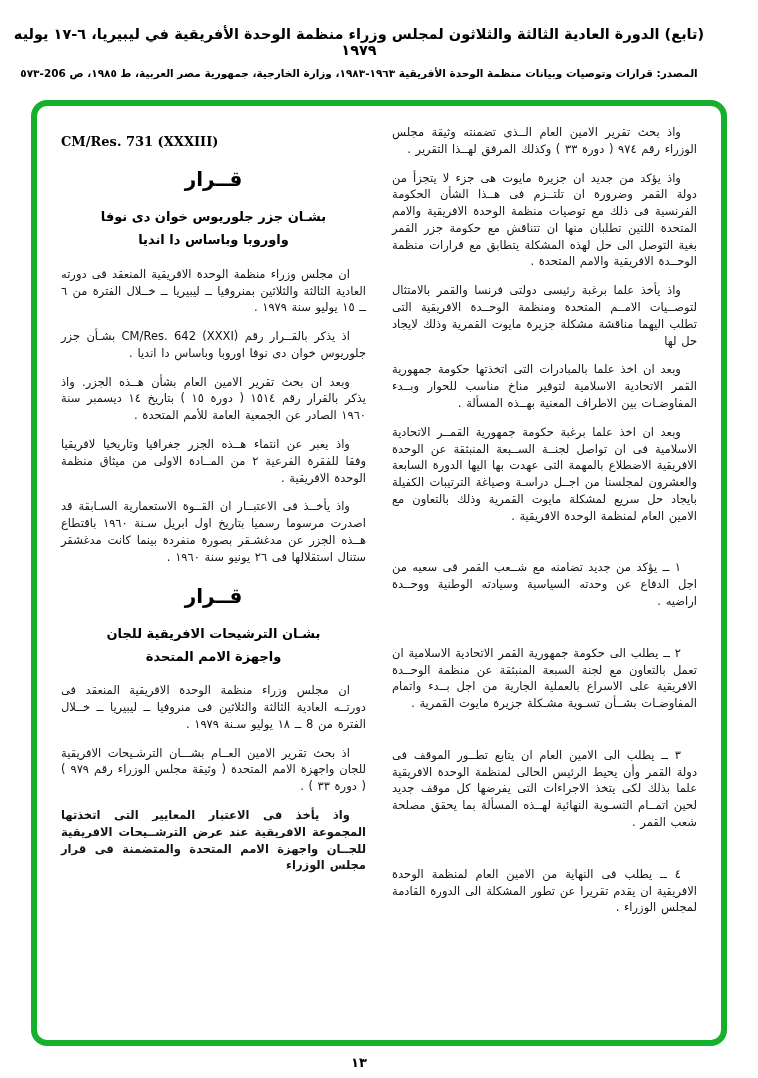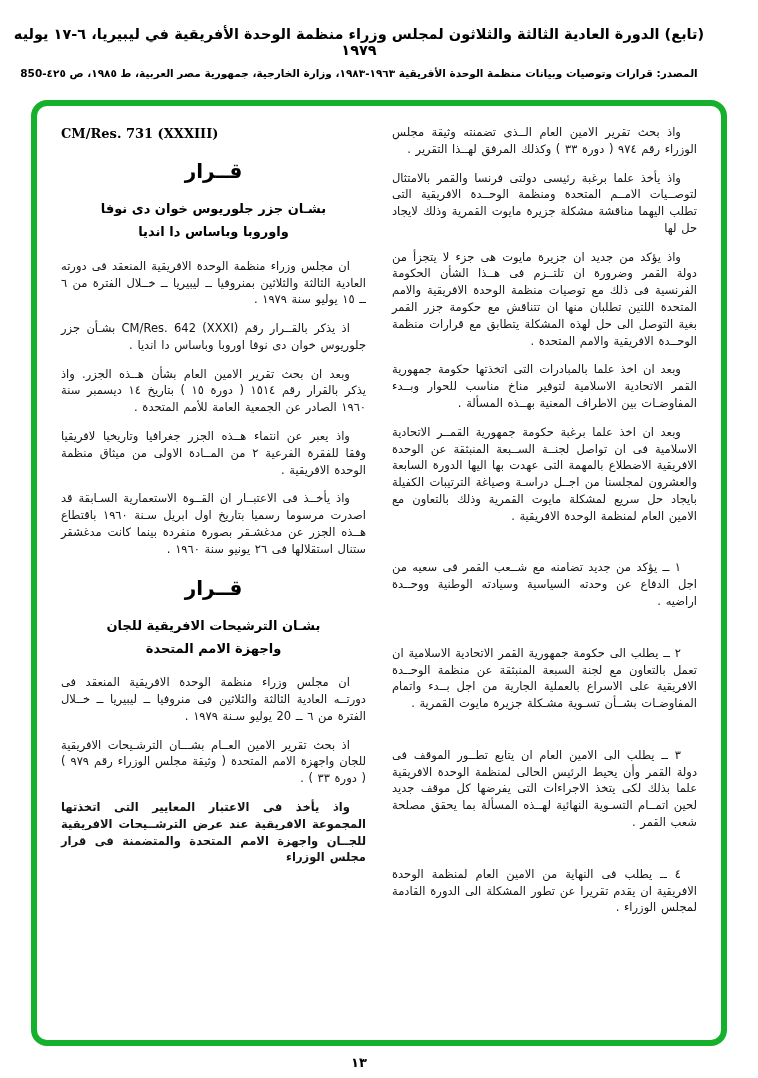--- a/index.html
+++ b/index.html
@@ -50,21 +50,21 @@
     word-spacing:1px;
   }
   p.body.tight{margin-bottom:10px;margin-top:35px;}
   p.bold{font-weight:bold;}
 
   .res-ref{
     direction:ltr;text-align:left;
     font-family:"DejaVu Serif",serif;
     font-weight:bold;
     font-size:13px;color:#000;
-    margin:2px 0 2px 0;
+    margin:10px 0 2px 0;
   }
   .res-ref.spaced{margin-top:52px;}
   .res-title{
     text-align:center;font-weight:bold;
     font-size:20px;color:#000;
     margin:18px 0 14px 0;
   }
   .res-sub{
     text-align:center;font-weight:bold;
     font-size:13px;color:#000;
@@ -80,29 +80,29 @@
     direction:rtl;
   }
 </style>
 </head>
 <body>
 
 <div class="page">
 
   <div class="hdr">
     <div class="hdr1">(تابع) الدورة العادية الثالثة والثلاثون لمجلس وزراء منظمة الوحدة الأفريقية في ليبيريا، ٦-١٧ يوليه ١٩٧٩</div>
-    <div class="hdr2">المصدر: قرارات وتوصيات وبيانات منظمة الوحدة الأفريقية ١٩٦٣-١٩٨٣، وزارة الخارجية، جمهورية مصر العربية، ط ١٩٨٥، ص ٤٢٥-850</div>
+    <div class="hdr2">المصدر: قرارات وتوصيات وبيانات منظمة الوحدة الأفريقية ١٩٦٣-١٩٨٣، وزارة الخارجية، جمهورية مصر العربية، ط ١٩٨٥، ص 206-٥٧٣</div>
   </div>
 
   <div class="frame">
 
     <div class="col">
       <p class="body">واذ بحث تقرير الامين العام الــذى تضمنته وثيقة مجلس الوزراء رقم ٩٧٤ ( دورة ٣٣ ) وكذلك المرفق لهــذا التقرير .</p>
+      <p class="body">واذ يؤكد من جديد ان جزيرة مايوت هى جزء لا يتجزأ من دولة القمر وضرورة ان تلتــزم فى هــذا الشأن الحكومة الفرنسية فى ذلك مع توصيات منظمة الوحدة الافريقية والامم المتحدة اللتين تطلبان منها ان تتناقش مع حكومة جزر القمر بغية التوصل الى حل لهذه المشكلة يتطابق مع قرارات منظمة الوحــدة الافريقية والامم المتحدة .</p>
       <p class="body">واذ يأخذ علما برغبة رئيسى دولتى فرنسا والقمر بالامتثال لتوصــيات الامــم المتحدة ومنظمة الوحــدة الافريقية التى تطلب اليهما مناقشة مشكلة جزيرة مايوت القمرية وذلك لايجاد حل لها</p>
-      <p class="body">واذ يؤكد من جديد ان جزيرة مايوت هى جزء لا يتجزأ من دولة القمر وضرورة ان تلتــزم فى هــذا الشأن الحكومة الفرنسية فى ذلك مع توصيات منظمة الوحدة الافريقية والامم المتحدة اللتين تطلبان منها ان تتناقش مع حكومة جزر القمر بغية التوصل الى حل لهذه المشكلة يتطابق مع قرارات منظمة الوحــدة الافريقية والامم المتحدة .</p>
       <p class="body">وبعد ان اخذ علما بالمبادرات التى اتخذتها حكومة جمهورية القمر الاتحادية الاسلامية لتوفير مناخ مناسب للحوار وبــدء المفاوضـات بين الاطراف المعنية بهــذه المسألة .</p>
       <p class="body">وبعد ان اخذ علما برغبة حكومة جمهورية القمــر الاتحادية الاسلامية فى ان تواصل لجنــة الســبعة المنبثقة عن الوحدة الافريقية الاضطلاع بالمهمة التى عهدت بها اليها الدورة السابعة والعشرون لمجلسنا من اجــل دراسـة وصياغة الترتيبات الكفيلة بايجاد حل سريع لمشكلة مايوت القمرية وذلك بالتعاون مع الامين العام لمنظمة الوحدة الافريقية .</p>
       <p class="body tight">١ ــ يؤكد من جديد تضامنه مع شــعب القمر فى سعيه من اجل الدفاع عن وحدته السياسية وسيادته الوطنية ووحــدة اراضيه .</p>
       <p class="body tight">٢ ــ يطلب الى حكومة جمهورية القمر الاتحادية الاسلامية ان تعمل بالتعاون مع لجنة السبعة المنبثقة عن منظمة الوحــدة الافريقية على الاسراع بالعملية الجارية من اجل بــدء واتمام المفاوضـات بشــأن تسـوية مشـكلة جزيرة مايوت القمرية .</p>
       <p class="body tight">٣ ــ يطلب الى الامين العام ان يتابع تطــور الموقف فى دولة القمر وأن يحيط الرئيس الحالى لمنظمة الوحدة الافريقية علما بذلك لكى يتخذ الاجراءات التى يفرضها كل موقف جديد لحين اتمــام التسـوية النهائية لهــذه المسألة بما يحقق مصلحة شعب القمر .</p>
       <p class="body tight">٤ ــ يطلب فى النهاية من الامين العام لمنظمة الوحدة الافريقية ان يقدم تقريرا عن تطور المشكلة الى الدورة القادمة لمجلس الوزراء .</p>
     </div>
 
     <div class="col">
       <div class="res-ref">CM/Res. 731 (XXXIII)</div>
@@ -111,21 +111,21 @@
       <div class="res-sub last">واوروبا وباساس دا انديا</div>
       <p class="body">ان مجلس وزراء منظمة الوحدة الافريقية المنعقد فى دورته العادية الثالثة والثلاثين بمنروفيا ــ ليبيريا ــ خــلال الفترة من ٦ ــ ١٥ يوليو سنة ١٩٧٩ .</p>
       <p class="body">اذ يذكر بالقــرار رقم CM/Res. 642 (XXXI) بشـأن جزر جلوريوس خوان دى نوفا اوروبا وباساس دا انديا .</p>
       <p class="body">وبعد ان بحث تقرير الامين العام بشأن هــذه الجزر. واذ يذكر بالقرار رقم ١٥١٤ ( دورة ١٥ ) بتاريخ ١٤ ديسمبر سنة ١٩٦٠ الصادر عن الجمعية العامة للأمم المتحدة .</p>
       <p class="body">واذ يعبر عن انتماء هــذه الجزر جغرافيا وتاريخيا لافريقيا وفقا للفقرة الفرعية ٢ من المــادة الاولى من ميثاق منظمة الوحدة الافريقية .</p>
       <p class="body">واذ يأخــذ فى الاعتبــار ان القــوة الاستعمارية السـابقة قد اصدرت مرسوما رسميا بتاريخ اول ابريل سـنة ١٩٦٠ باقتطاع هــذه الجزر عن مدغشـقر بصورة منفردة بينما كانت مدغشقر ستنال استقلالها فى ٢٦ يونيو سنة ١٩٦٠ .</p>
 
       <div class="res-title">قــرار</div>
       <div class="res-sub">بشـان الترشيحات الافريقية للجان</div>
       <div class="res-sub last">واجهزة الامم المتحدة</div>
-      <p class="body">ان مجلس وزراء منظمة الوحدة الافريقية المنعقد فى دورتــه العادية الثالثة والثلاثين فى منروفيا ــ ليبيريا ــ خــلال الفترة من ٦ ــ 20 يوليو سـنة ١٩٧٩ .</p>
+      <p class="body">ان مجلس وزراء منظمة الوحدة الافريقية المنعقد فى دورتــه العادية الثالثة والثلاثين فى منروفيا ــ ليبيريا ــ خــلال الفترة من 8 ــ ١٨ يوليو سـنة ١٩٧٩ .</p>
       <p class="body">اذ بحث تقرير الامين العــام بشـــان الترشـيحات الافريقية للجان واجهزة الامم المتحدة ( وثيقة مجلس الوزراء رقم ٩٧٩ ) ( دورة ٣٣ ) .</p>
       <p class="body bold">واذ يأخذ فى الاعتبار المعايير التى اتخذتها المجموعة الافريقية عند عرض الترشــيحات الافريقية للجــان واجهزة الامم المتحدة والمتضمنة فى قرار مجلس الوزراء</p>
     </div>
 
   </div>
 
   <div class="page-number">١٣</div>
 
 </div>
 

